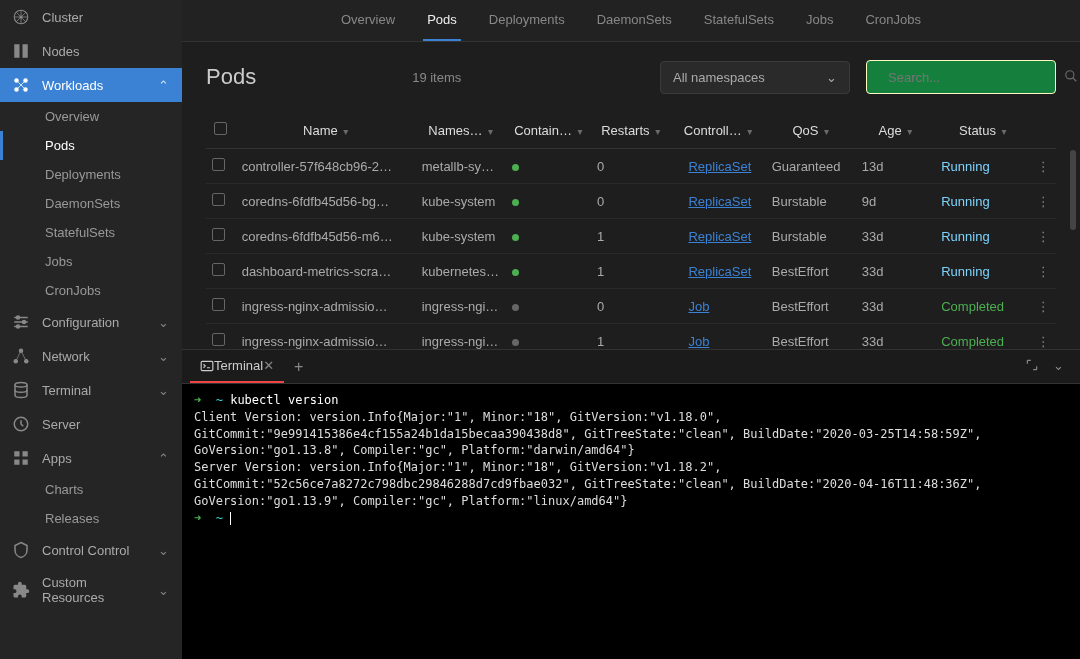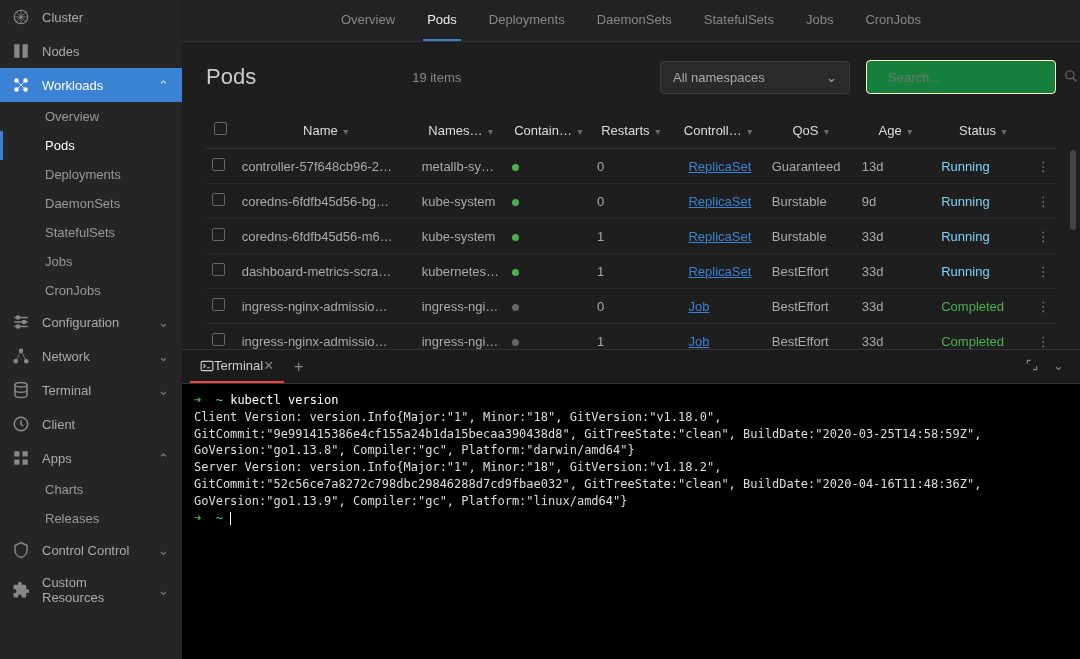--- a/index.html
+++ b/index.html
@@ -151,21 +151,21 @@
         <span class="label">Terminal</span>
         <span class="chev">⌄</span>
       </div>
       <div class="sidebar-item">
         <span class="icon">
           <svg width="18" height="18" viewBox="0 0 24 24" fill="none" stroke="#888" stroke-width="2">
             <circle cx="12" cy="12" r="9"></circle>
             <path d="M12 7v5l3 3"></path>
           </svg>
         </span>
-        <span class="label">Client</span>
+        <span class="label">Server</span>
       </div>
       <div class="sidebar-item">
         <span class="icon">
           <svg width="18" height="18" viewBox="0 0 24 24" fill="#888">
             <rect x="3" y="3" width="7" height="7"></rect>
             <rect x="14" y="3" width="7" height="7"></rect>
             <rect x="3" y="14" width="7" height="7"></rect>
             <rect x="14" y="14" width="7" height="7"></rect>
           </svg>
         </span>

